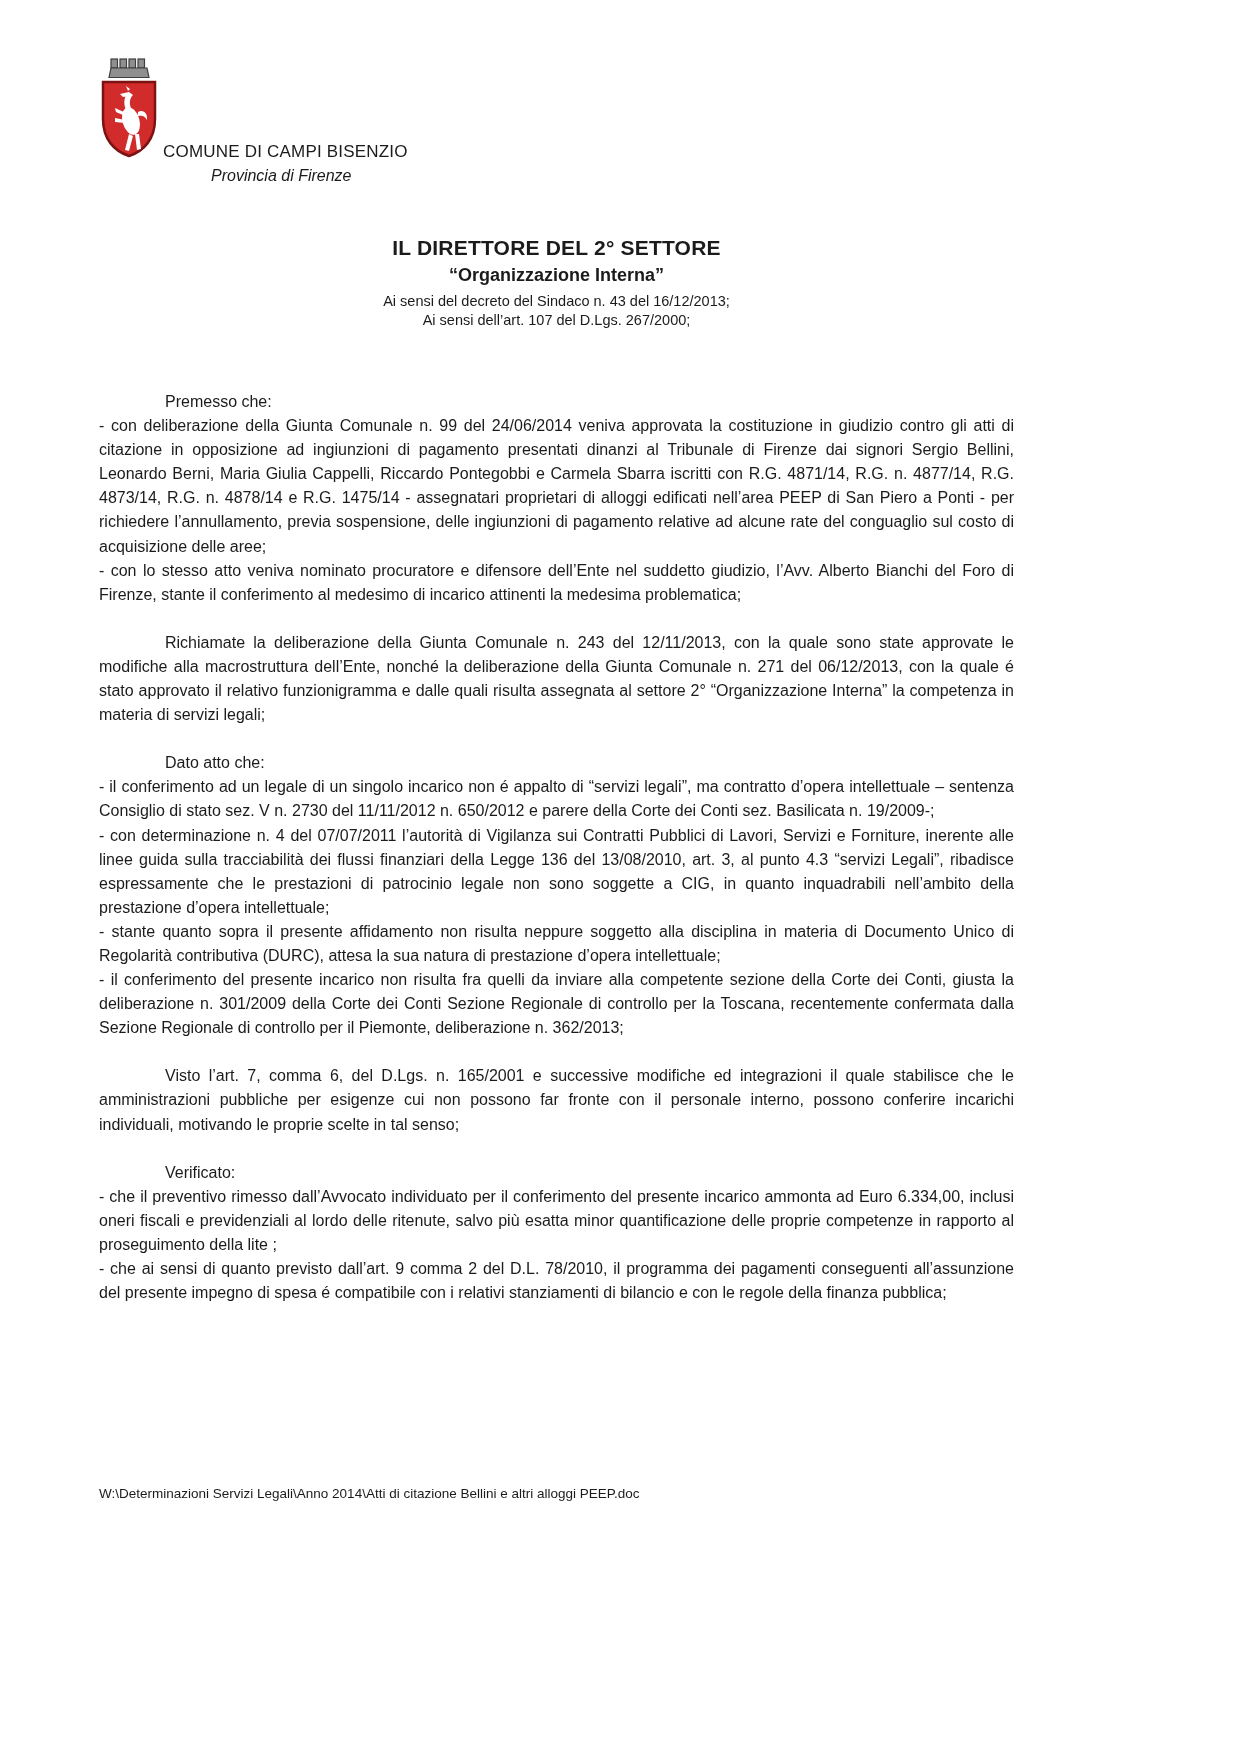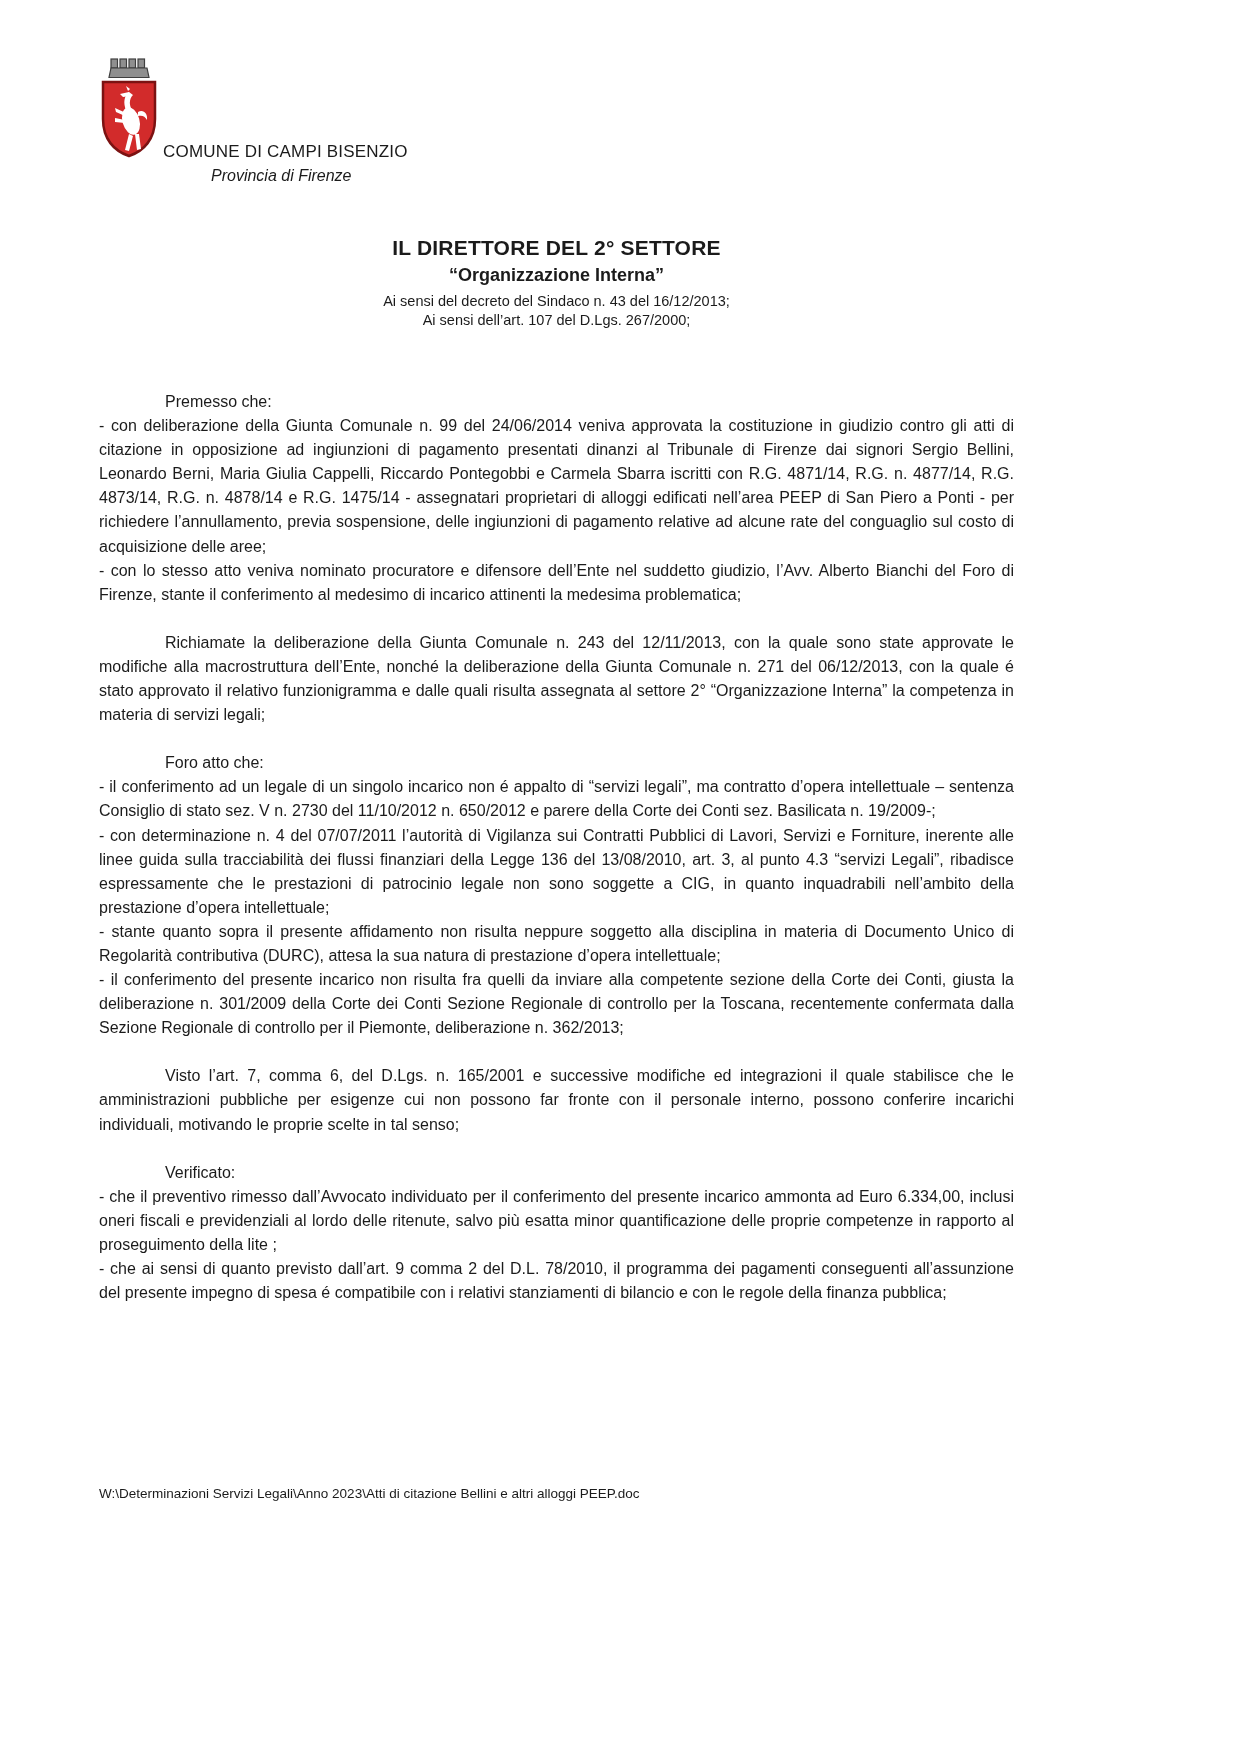--- a/index.html
+++ b/index.html
@@ -70,26 +70,26 @@
     <div class="doc-subtitle">“Organizzazione Interna”</div>
     <div class="doc-ref first">Ai sensi del decreto del Sindaco n. 43 del 16/12/2013;</div>
     <div class="doc-ref">Ai sensi dell’art. 107 del D.Lgs. 267/2000;</div>
   </div>
 
   <div class="body-text">
       <p class="para indent">Premesso che:</p>
       <p class="para">- con deliberazione della Giunta Comunale n. 99 del 24/06/2014 veniva approvata la costituzione in giudizio contro gli atti di citazione in opposizione ad ingiunzioni di pagamento presentati dinanzi al Tribunale di Firenze dai signori Sergio Bellini, Leonardo Berni, Maria Giulia Cappelli, Riccardo Pontegobbi e Carmela Sbarra iscritti con R.G. 4871/14, R.G. n. 4877/14, R.G. 4873/14, R.G. n. 4878/14 e R.G. 1475/14  - assegnatari proprietari di alloggi edificati nell’area PEEP di San Piero a Ponti - per richiedere l’annullamento, previa sospensione, delle ingiunzioni di pagamento relative ad alcune rate del conguaglio sul costo di acquisizione delle aree;</p>
       <p class="para">- con lo stesso atto veniva nominato procuratore e difensore dell’Ente nel suddetto giudizio, l’Avv. Alberto Bianchi del Foro di Firenze, stante il conferimento al medesimo di incarico attinenti la medesima problematica;</p>
       <p class="para indent gap">Richiamate la deliberazione della Giunta Comunale n. 243 del 12/11/2013, con la quale sono state approvate le modifiche alla macrostruttura dell’Ente, nonché la deliberazione della Giunta Comunale n. 271 del 06/12/2013, con la quale é stato approvato il relativo funzionigramma e dalle quali risulta assegnata al settore 2° “Organizzazione Interna” la competenza in materia di servizi legali;</p>
-      <p class="para indent gap">Foro atto che:</p>
-      <p class="para">- il conferimento ad un legale di un singolo incarico non é appalto di “servizi legali”, ma contratto d’opera intellettuale – sentenza Consiglio di stato sez. V n. 2730 del 11/10/2012 n. 650/2012 e parere della Corte dei Conti sez. Basilicata n. 19/2009-;</p>
+      <p class="para indent gap">Dato atto che:</p>
+      <p class="para">- il conferimento ad un legale di un singolo incarico non é appalto di “servizi legali”, ma contratto d’opera intellettuale – sentenza Consiglio di stato sez. V n. 2730 del 11/11/2012 n. 650/2012 e parere della Corte dei Conti sez. Basilicata n. 19/2009-;</p>
       <p class="para">- con determinazione n. 4 del 07/07/2011 l’autorità di Vigilanza sui Contratti Pubblici di Lavori, Servizi e Forniture, inerente alle linee guida sulla tracciabilità dei flussi finanziari della Legge 136 del 13/08/2010, art. 3, al punto 4.3 “servizi Legali”, ribadisce espressamente che le prestazioni di patrocinio legale non sono soggette a CIG, in quanto inquadrabili nell’ambito della prestazione d’opera intellettuale;</p>
       <p class="para">- stante quanto sopra il presente affidamento non risulta neppure soggetto alla disciplina in materia di Documento Unico di Regolarità contributiva (DURC), attesa la sua natura di prestazione d’opera intellettuale;</p>
       <p class="para">- il conferimento del presente incarico non risulta fra quelli da inviare alla competente sezione della Corte dei Conti, giusta la deliberazione n. 301/2009 della Corte dei Conti Sezione Regionale di controllo per la Toscana, recentemente confermata dalla Sezione Regionale di controllo per il Piemonte, deliberazione n. 362/2013;</p>
       <p class="para indent gap">Visto l’art. 7, comma 6, del D.Lgs. n. 165/2001 e successive modifiche ed integrazioni il quale stabilisce che le amministrazioni pubbliche per esigenze cui non possono far fronte con il personale interno, possono conferire incarichi individuali, motivando le proprie scelte in tal senso;</p>
       <p class="para indent gap">Verificato:</p>
       <p class="para">- che il preventivo rimesso dall’Avvocato individuato per il conferimento del presente incarico ammonta ad Euro 6.334,00, inclusi oneri fiscali e previdenziali al lordo delle ritenute, salvo più esatta minor quantificazione delle proprie competenze in rapporto al proseguimento della lite ;</p>
       <p class="para">- che ai sensi di quanto previsto dall’art. 9 comma 2 del D.L. 78/2010, il programma dei pagamenti conseguenti all’assunzione del presente impegno di spesa é compatibile con i relativi stanziamenti di bilancio e con le regole della finanza pubblica;</p>
     </div>
 
-  <div class="footer">W:\Determinazioni Servizi Legali\Anno 2023\Atti di citazione Bellini e altri alloggi PEEP.doc</div>
+  <div class="footer">W:\Determinazioni Servizi Legali\Anno 2014\Atti di citazione Bellini e altri alloggi PEEP.doc</div>
 
 </div>
 
 </body></html>

